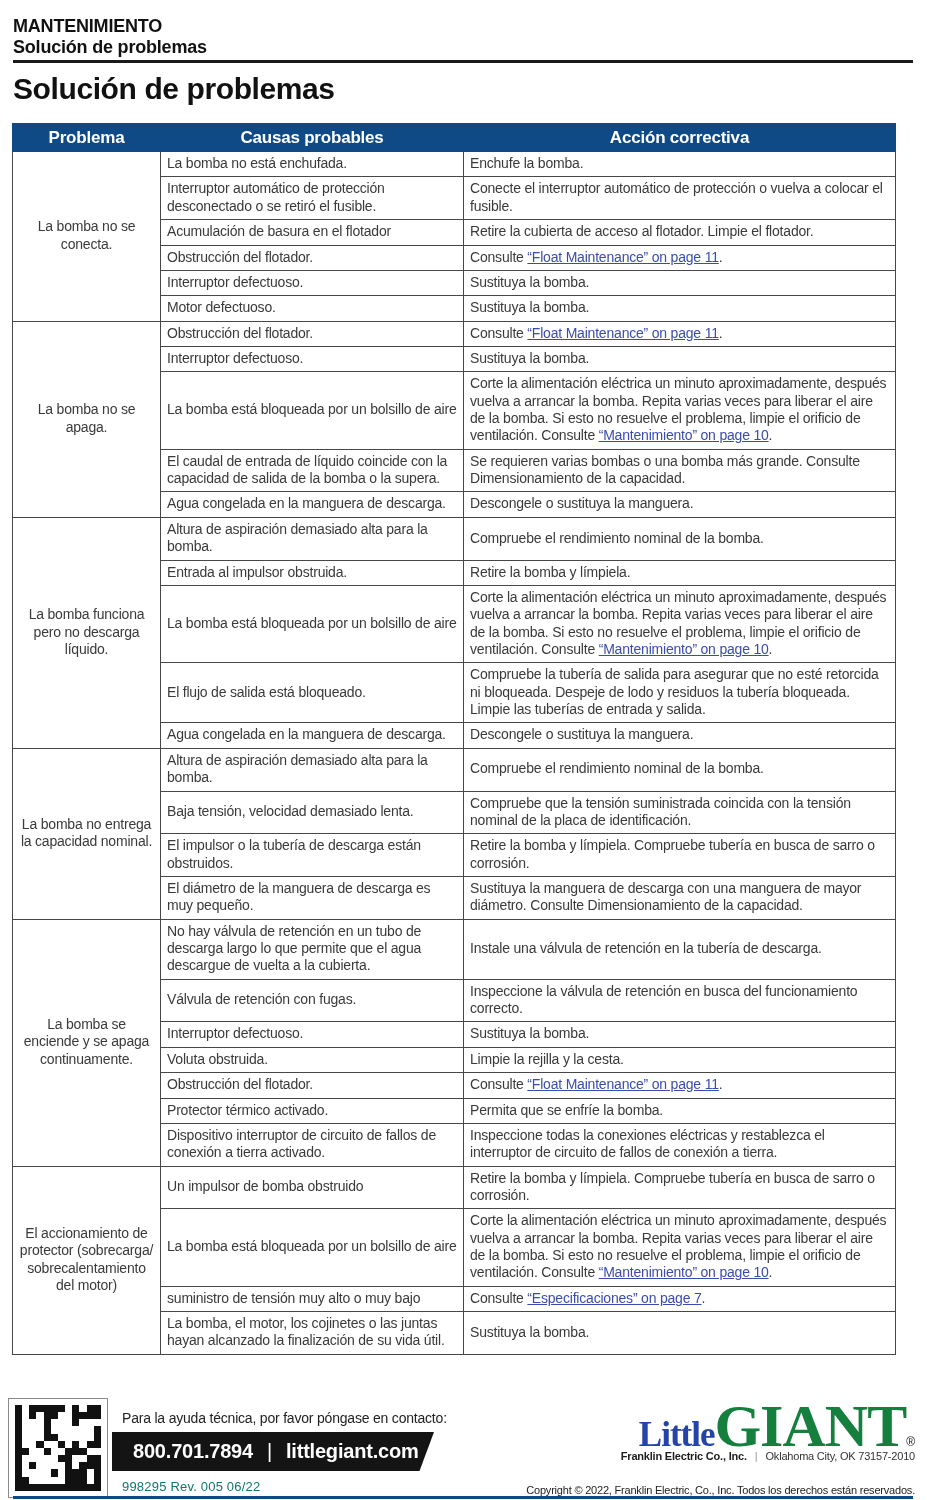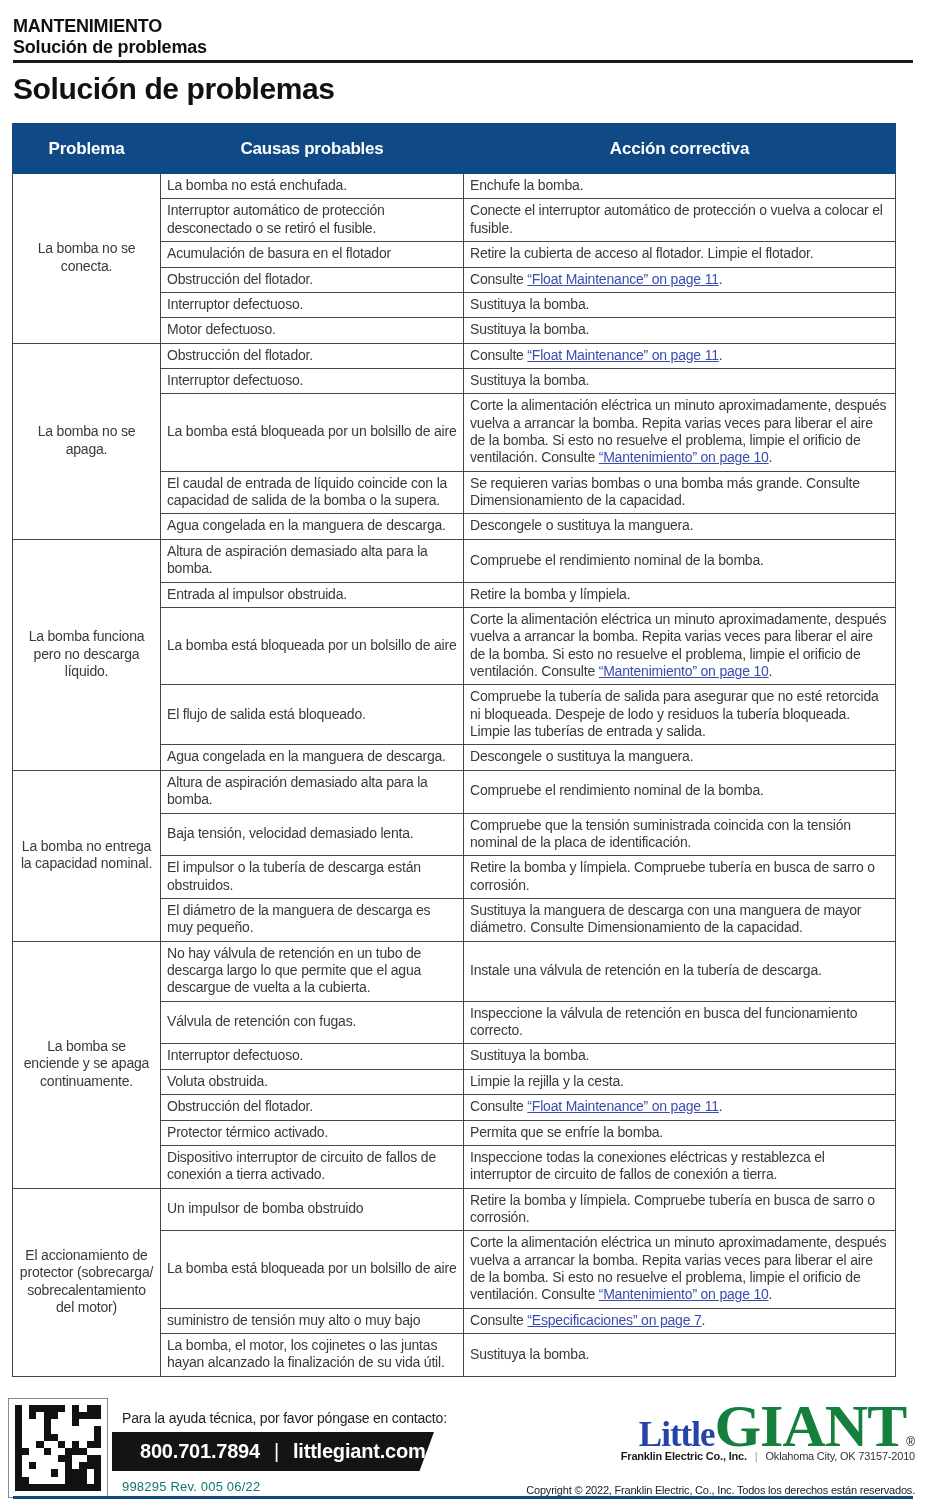--- a/index.html
+++ b/index.html
@@ -21,21 +21,21 @@
   .tbl-wrap{position:absolute;left:12px;top:123px;width:883px;}
   table.troubleshoot{
     width:883px;border-collapse:collapse;table-layout:fixed;
     font-size:14px;line-height:1.24;letter-spacing:-0.2px;color:#3a3a3c;
   }
   table.troubleshoot col.c1{width:148px;}
   table.troubleshoot col.c2{width:303px;}
   table.troubleshoot col.c3{width:432px;}
   table.troubleshoot th{
     background:#0f4a87;color:#ffffff;font-size:17px;font-weight:bold;
-    text-align:center;padding:14px 4px;border:1px solid #0f4a87;letter-spacing:-0.2px;
+    text-align:center;padding:3px 4px;border:1px solid #0f4a87;letter-spacing:-0.2px;
   }
   table.troubleshoot th + th{border-left:1px solid #dfe7f0;}
   table.troubleshoot td{
     border:1px solid #47474a;vertical-align:middle;
     padding:3px 6px 4px 6px;
   }
   td.problem{padding-left:8px;color:#3a3a3c;text-align:center;}
   a.xref{color:#3a4cae;text-decoration:underline;cursor:pointer;}
 
   
@@ -43,21 +43,21 @@
     position:absolute;left:8px;top:1398px;width:86px;height:86px;
     background:#fff;border:1px solid #8a8a8a;padding:6px;
   }
   .dm-grid{display:grid;grid-template-columns:repeat(12,1fr);grid-template-rows:repeat(12,1fr);width:86px;height:86px;}
   .dm-grid i{display:block;}
   .dm-grid i.on{background:#111;}
   .contact-label{position:absolute;left:122px;top:1410px;font-size:14px;color:#222;letter-spacing:-0.2px;}
   .banner{
     position:absolute;left:112px;top:1432px;width:322px;height:39px;background:#141414;
     clip-path:polygon(0 0,100% 0,95.5% 100%,0 100%);
-    display:flex;align-items:center;padding-left:28px;box-sizing:border-box;
+    display:flex;align-items:center;padding-left:21px;box-sizing:border-box;
     color:#fff;font-weight:bold;font-size:20px;letter-spacing:-0.2px;
   }
   .banner .sep{margin:0 14px;font-weight:normal;color:#fff;font-size:20px;}
   .doc-number{position:absolute;left:122px;top:1479px;font-size:13px;color:#0f766e;letter-spacing:0.2px;}
 
   .brand{position:absolute;right:12px;top:1392px;text-align:right;white-space:nowrap;}
   .brand .little{
     font-family:"Liberation Serif", serif;font-weight:bold;color:#2444a7;
     font-size:35px;letter-spacing:-1px;vertical-align:baseline;
   }

